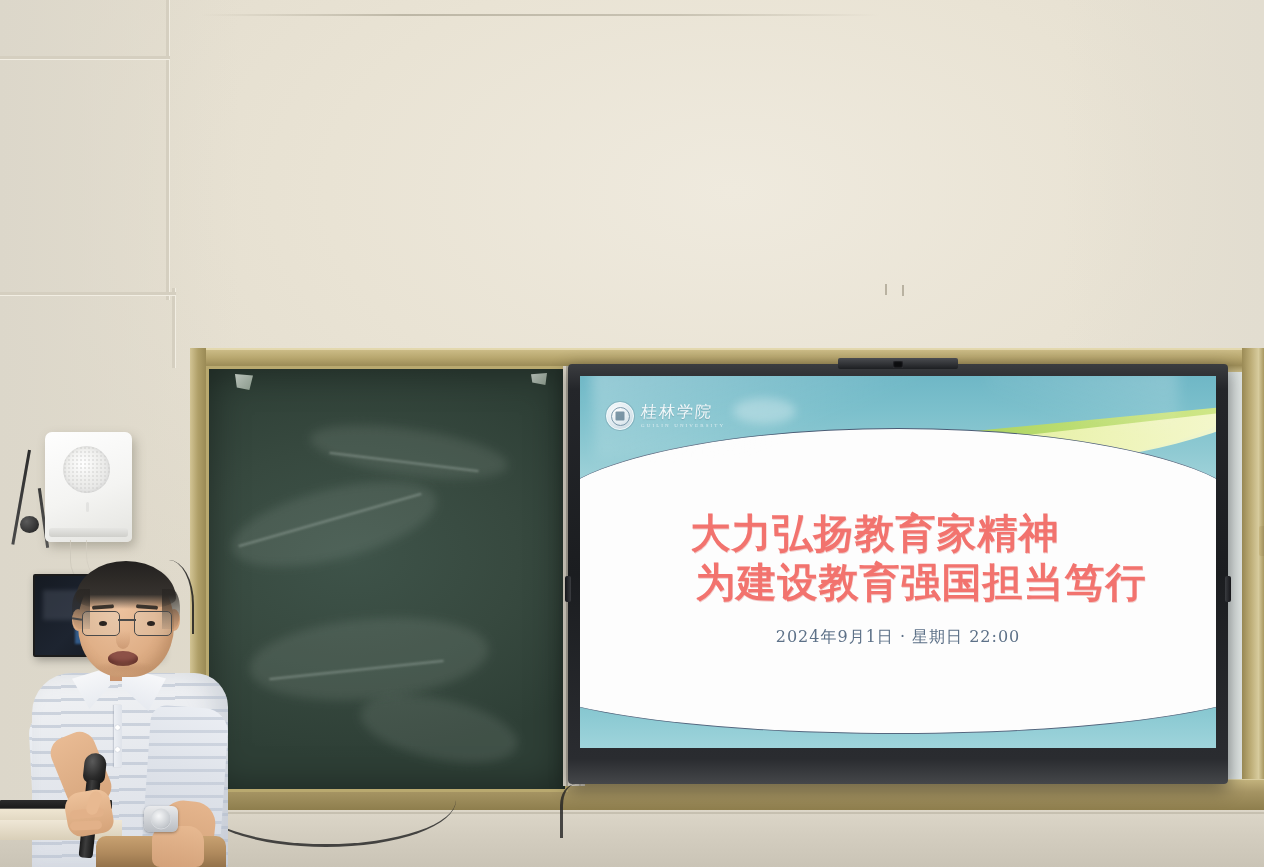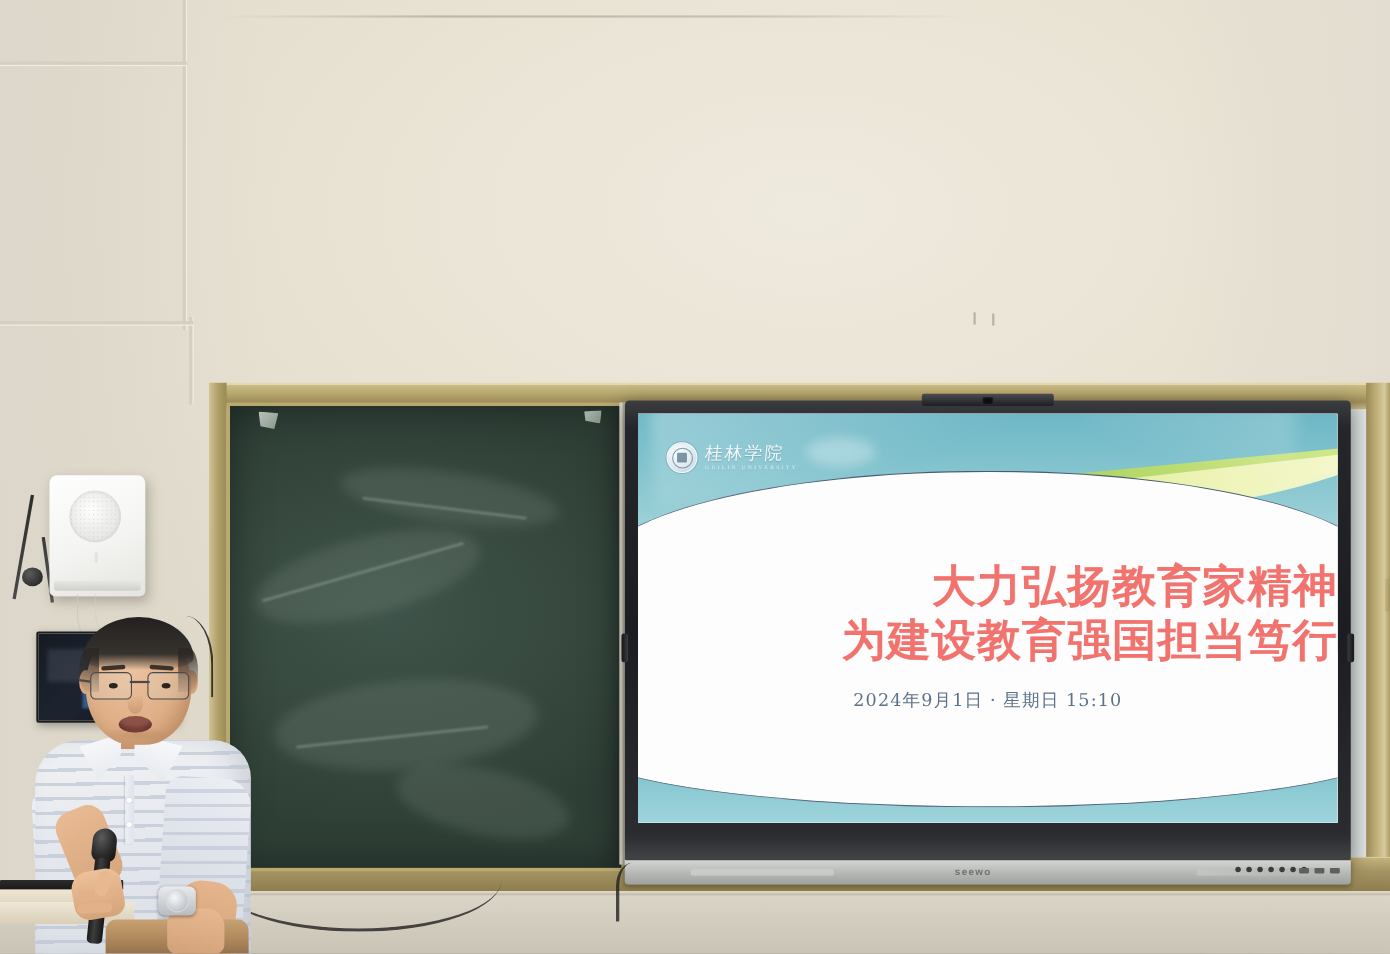--- a/index.html
+++ b/index.html
@@ -194,21 +194,21 @@
   .brand-en{
     font-size:5px;color:#e0eef2;letter-spacing:2.1px;margin-top:3px;
     font-family:"Liberation Serif",serif;opacity:.9;
   }
 
   .slide-body{
     position:absolute;left:0;top:0;width:100%;height:100%;
     display:flex;flex-direction:column;align-items:center;justify-content:center;
     z-index:5;
   }
-  .title-wrap{margin-top:34px;width:100%;text-align:right;}
+  .title-wrap{margin-top:34px;width:100%;text-align:center;}
   .title-l1, .title-l2{
     font-family:"DejaVu Sans","Liberation Sans",sans-serif;
     font-weight:bold;
     color:#f2736e;
     letter-spacing:1px;
     line-height:1.16;
     text-shadow:0.5px 0.5px 0 rgba(215,90,85,.30);
   }
   .title-l1{font-size:40px;margin-left:-46px;}
   .title-l2{font-size:40px;margin-left:46px;margin-top:2px;}
@@ -605,50 +605,31 @@
             <span class="brand-cn">桂林学院</span>
             <span class="brand-en">GUILIN  UNIVERSITY</span>
           </div>
         </div>
 
         <div class="slide-body">
           <div class="title-wrap">
             <div class="title-l1">大力弘扬教育家精神</div>
             <div class="title-l2">为建设教育强国担当笃行</div>
           </div>
-          <div class="datetime">2024年9月1日 · 星期日  15:10</div>
+          <div class="datetime">2024年9月1日 · 星期日  22:00</div>
         </div>
 
         <div class="glare">
           <div class="glare-1"></div>
           <div class="glare-2"></div>
           <div class="glare-3"></div>
         </div>
       </div>
     </div>
 
-    <div class="disp-strip">
-      <div class="disp-slot"></div>
-      <div class="disp-logo">seewo</div>
-      <div class="disp-ir"></div>
-      <div class="disp-btns">
-        <i></i>
-        <i></i>
-        <i></i>
-        <i></i>
-        <i></i>
-        <i></i>
-        <i></i>
-      </div>
-      <div class="disp-ports">
-        <i></i>
-        <i></i>
-        <i></i>
-      </div>
-    </div>
   </div>
 
   <div class="cable"></div>
   <div class="cable2"></div>
 
   <div class="antenna">
     <div class="antenna-rod"></div>
     <div class="antenna-knob"></div>
   </div>
   <div class="antenna2"></div>

